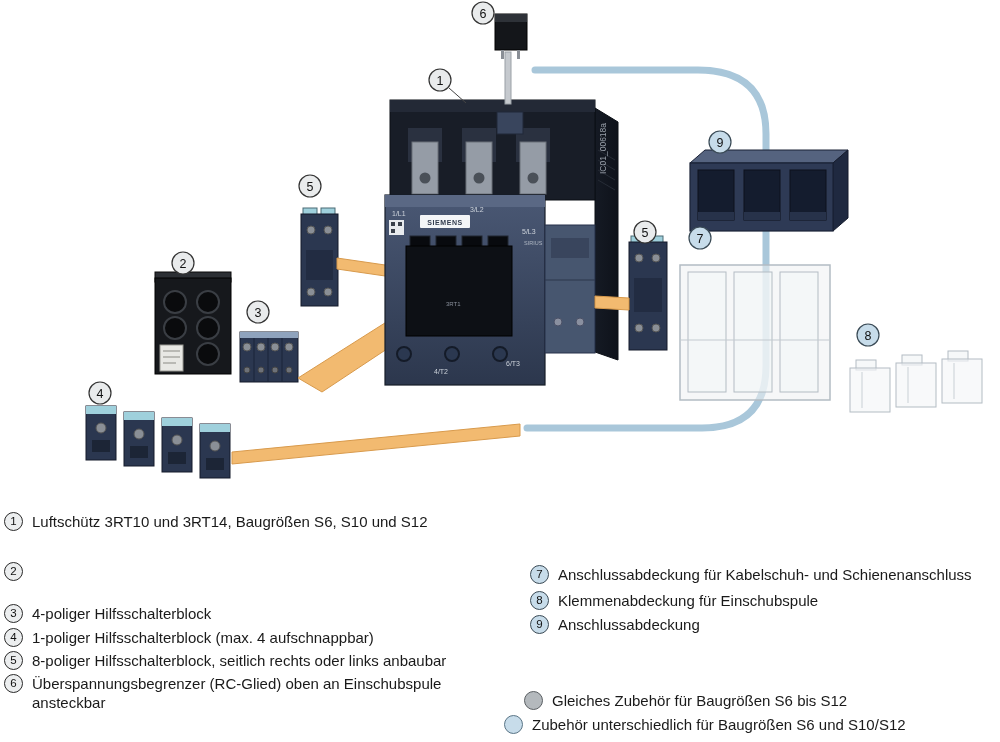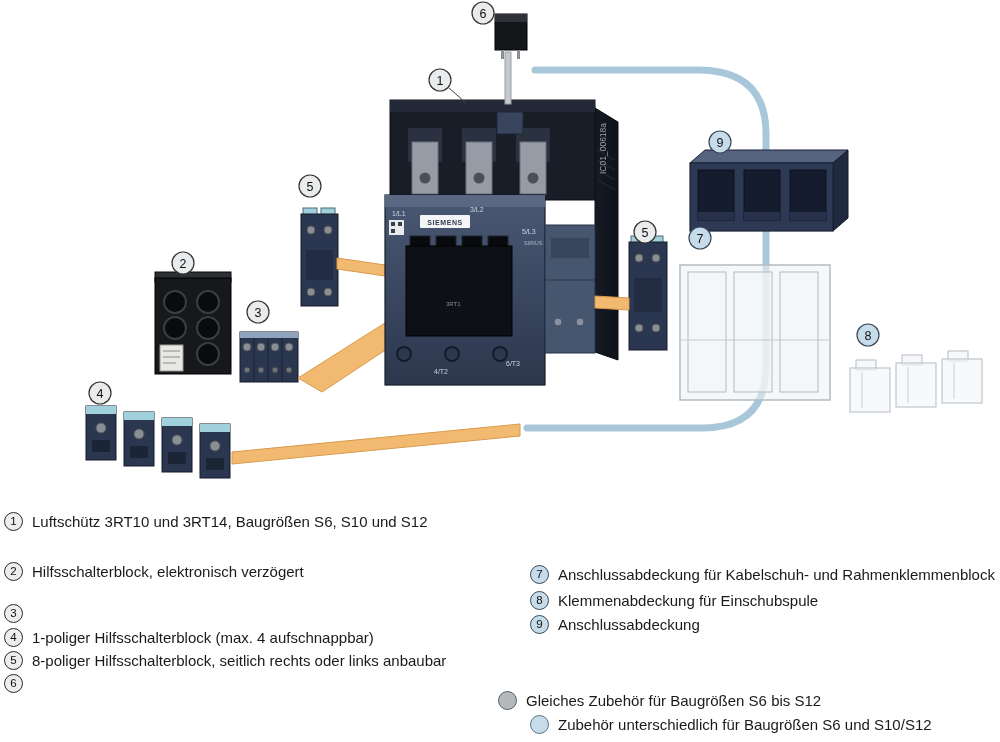--- a/index.html
+++ b/index.html
@@ -284,74 +284,78 @@
 <div class="legend-row" style="top:512px;left:4px">
   <span class="co gray">1</span>
   <div class="lt">
     <div>Luftschütz 3RT10 und 3RT14, Baugrößen S6, S10 und S12</div>
   </div>
 </div>
 
 <div class="legend-row" style="top:562px;left:4px">
   <span class="co gray">2</span>
   <div class="lt">
-    <div>Hilfsschalterblock, elektronisch verzögert</div>
   </div>
 </div>
 
 <div class="legend-row" style="top:604px;left:4px">
   <span class="co gray">3</span>
+  <div class="lt">
+    <div>4-poliger Hilfsschalterblock</div>
+  </div>
 </div>
 
 <div class="legend-row" style="top:628px;left:4px">
   <span class="co gray">4</span>
   <div class="lt">
     <div>1-poliger Hilfsschalterblock (max. 4 aufschnappbar)</div>
   </div>
 </div>
 
 <div class="legend-row" style="top:651px;left:4px">
   <span class="co gray">5</span>
   <div class="lt">
     <div>8-poliger Hilfsschalterblock, seitlich rechts oder links anbaubar</div>
   </div>
 </div>
 
 <div class="legend-row" style="top:674px;left:4px">
   <span class="co gray">6</span>
   <div class="lt">
+    <div>Überspannungsbegrenzer (RC-Glied) oben an Einschubspule</div>
+    <div>ansteckbar</div>
   </div>
 </div>
 
 <div class="legend-row" style="top:565px;left:530px">
   <span class="co blue">7</span>
   <div class="lt">
-    <div>Anschlussabdeckung für Kabelschuh- und Rahmenklemmenblock</div>
+    <div>Anschlussabdeckung für Kabelschuh- und Schienenanschluss</div>
   </div>
 </div>
 
 <div class="legend-row" style="top:591px;left:530px">
   <span class="co blue">8</span>
   <div class="lt">
     <div>Klemmenabdeckung für Einschubspule</div>
   </div>
 </div>
 
 <div class="legend-row" style="top:615px;left:530px">
   <span class="co blue">9</span>
   <div class="lt">
     <div>Anschlussabdeckung</div>
   </div>
 </div>
 
-<div class="legend-row" style="top:691px;left:498px">
+<div class="legend-row" style="top:691px;left:524px">
   <span class="co note-gray"></span>
   <div class="lt">
     <div>Gleiches Zubehör für Baugrößen S6 bis S12</div>
   </div>
 </div>
 
-<div class="legend-row" style="top:715px;left:530px">
+<div class="legend-row" style="top:715px;left:504px">
   <span class="co note-blue"></span>
   <div class="lt">
     <div>Zubehör unterschiedlich für Baugrößen S6 und S10/S12</div>
   </div>
 </div>
 
 </body></html>

